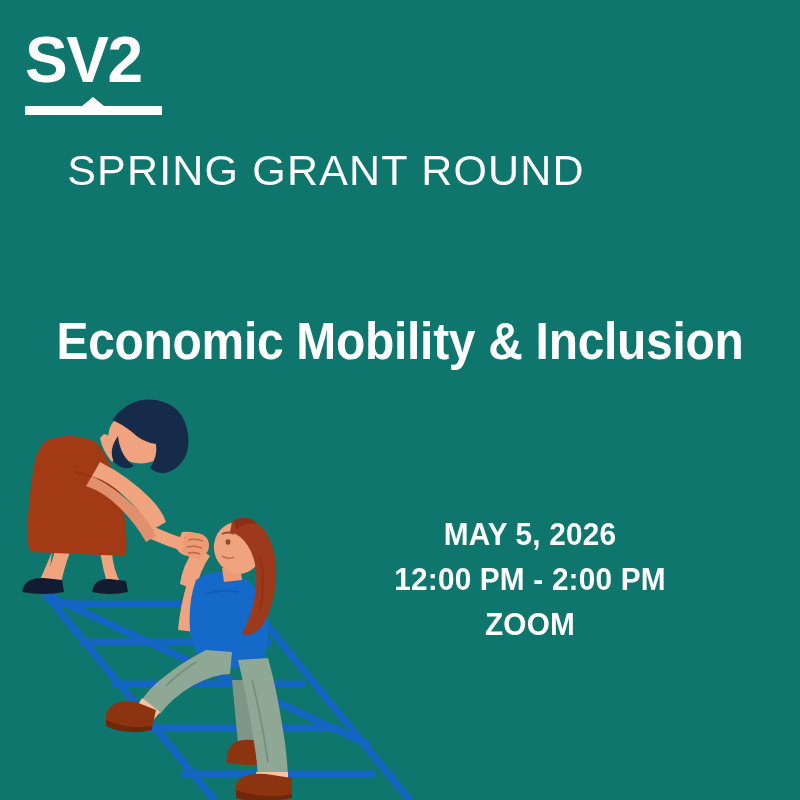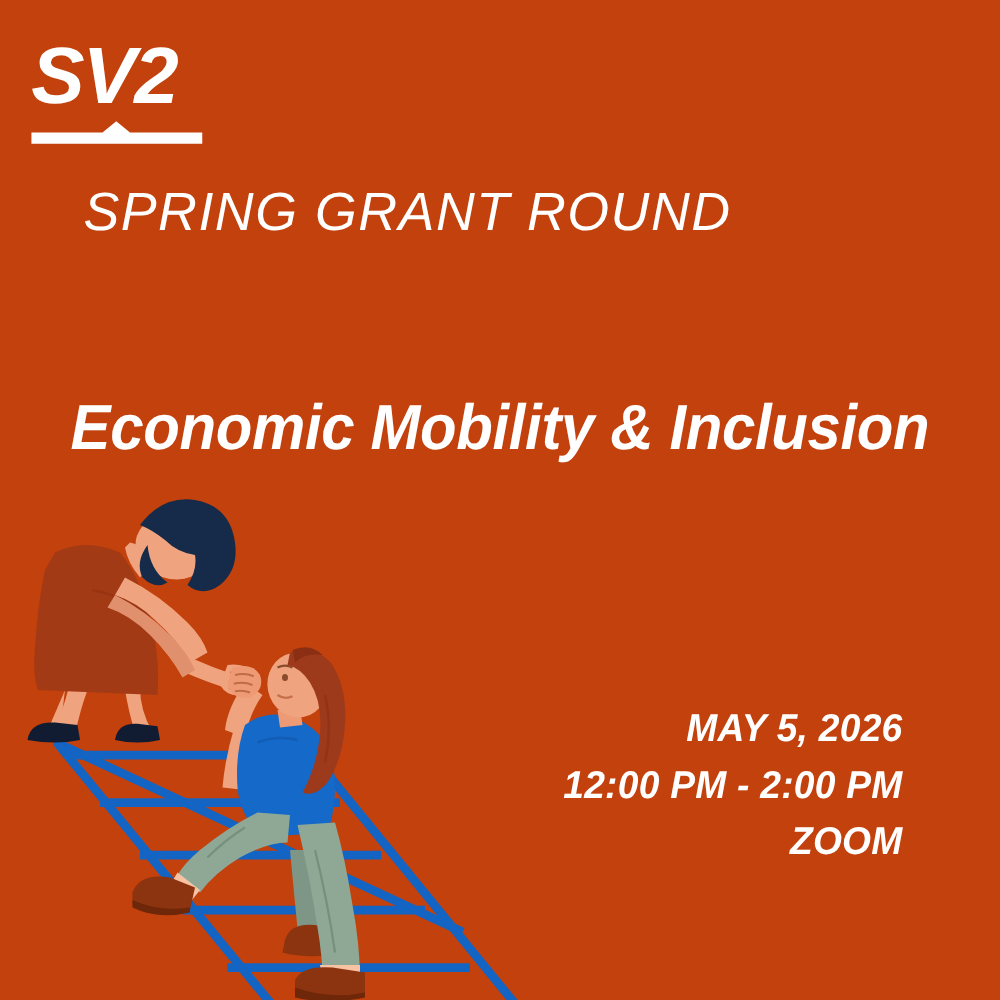--- a/index.html
+++ b/index.html
@@ -73,25 +73,24 @@
     color: #ffffff;
     transform: scaleX(0.94);
   }
 
   
   .details {
     position: absolute;
     left: 330px;
     top: 512px;
     width: 400px;
-    text-align: right;
+    text-align: center;
     color: #ffffff;
     font-family: "Liberation Sans", sans-serif;
     font-weight: 700;
-    margin-top: 48px;
   }
   .details .line {
     display: block;
     font-size: 31px;
     line-height: 45px;
     letter-spacing: 0.2px;
     transform: scaleX(0.96);
   }
 
   
@@ -101,21 +100,21 @@
     top: 380px;
     width: 420px;
     height: 420px;
     overflow: visible;
   }
   .illustration svg { display: block; }
 </style>
 </head>
 <body>
 
-<div id="poster" style="background: #c2410c; font-style: italic;">
+<div id="poster" style="background: #0f766e;">
 
   <div class="logo-block">
     <div class="logo-word">SV2</div>
     <svg class="logo-rule" viewBox="0 0 137 20" aria-hidden="true">
       <path d="M0 10 L57 10 L68 1 L79 10 L137 10 L137 19 L0 19 Z" fill="#ffffff"></path>
     </svg>
   </div>
 
   <div class="kicker">SPRING GRANT ROUND</div>
   <div class="headline">Economic Mobility &amp; Inclusion</div>

